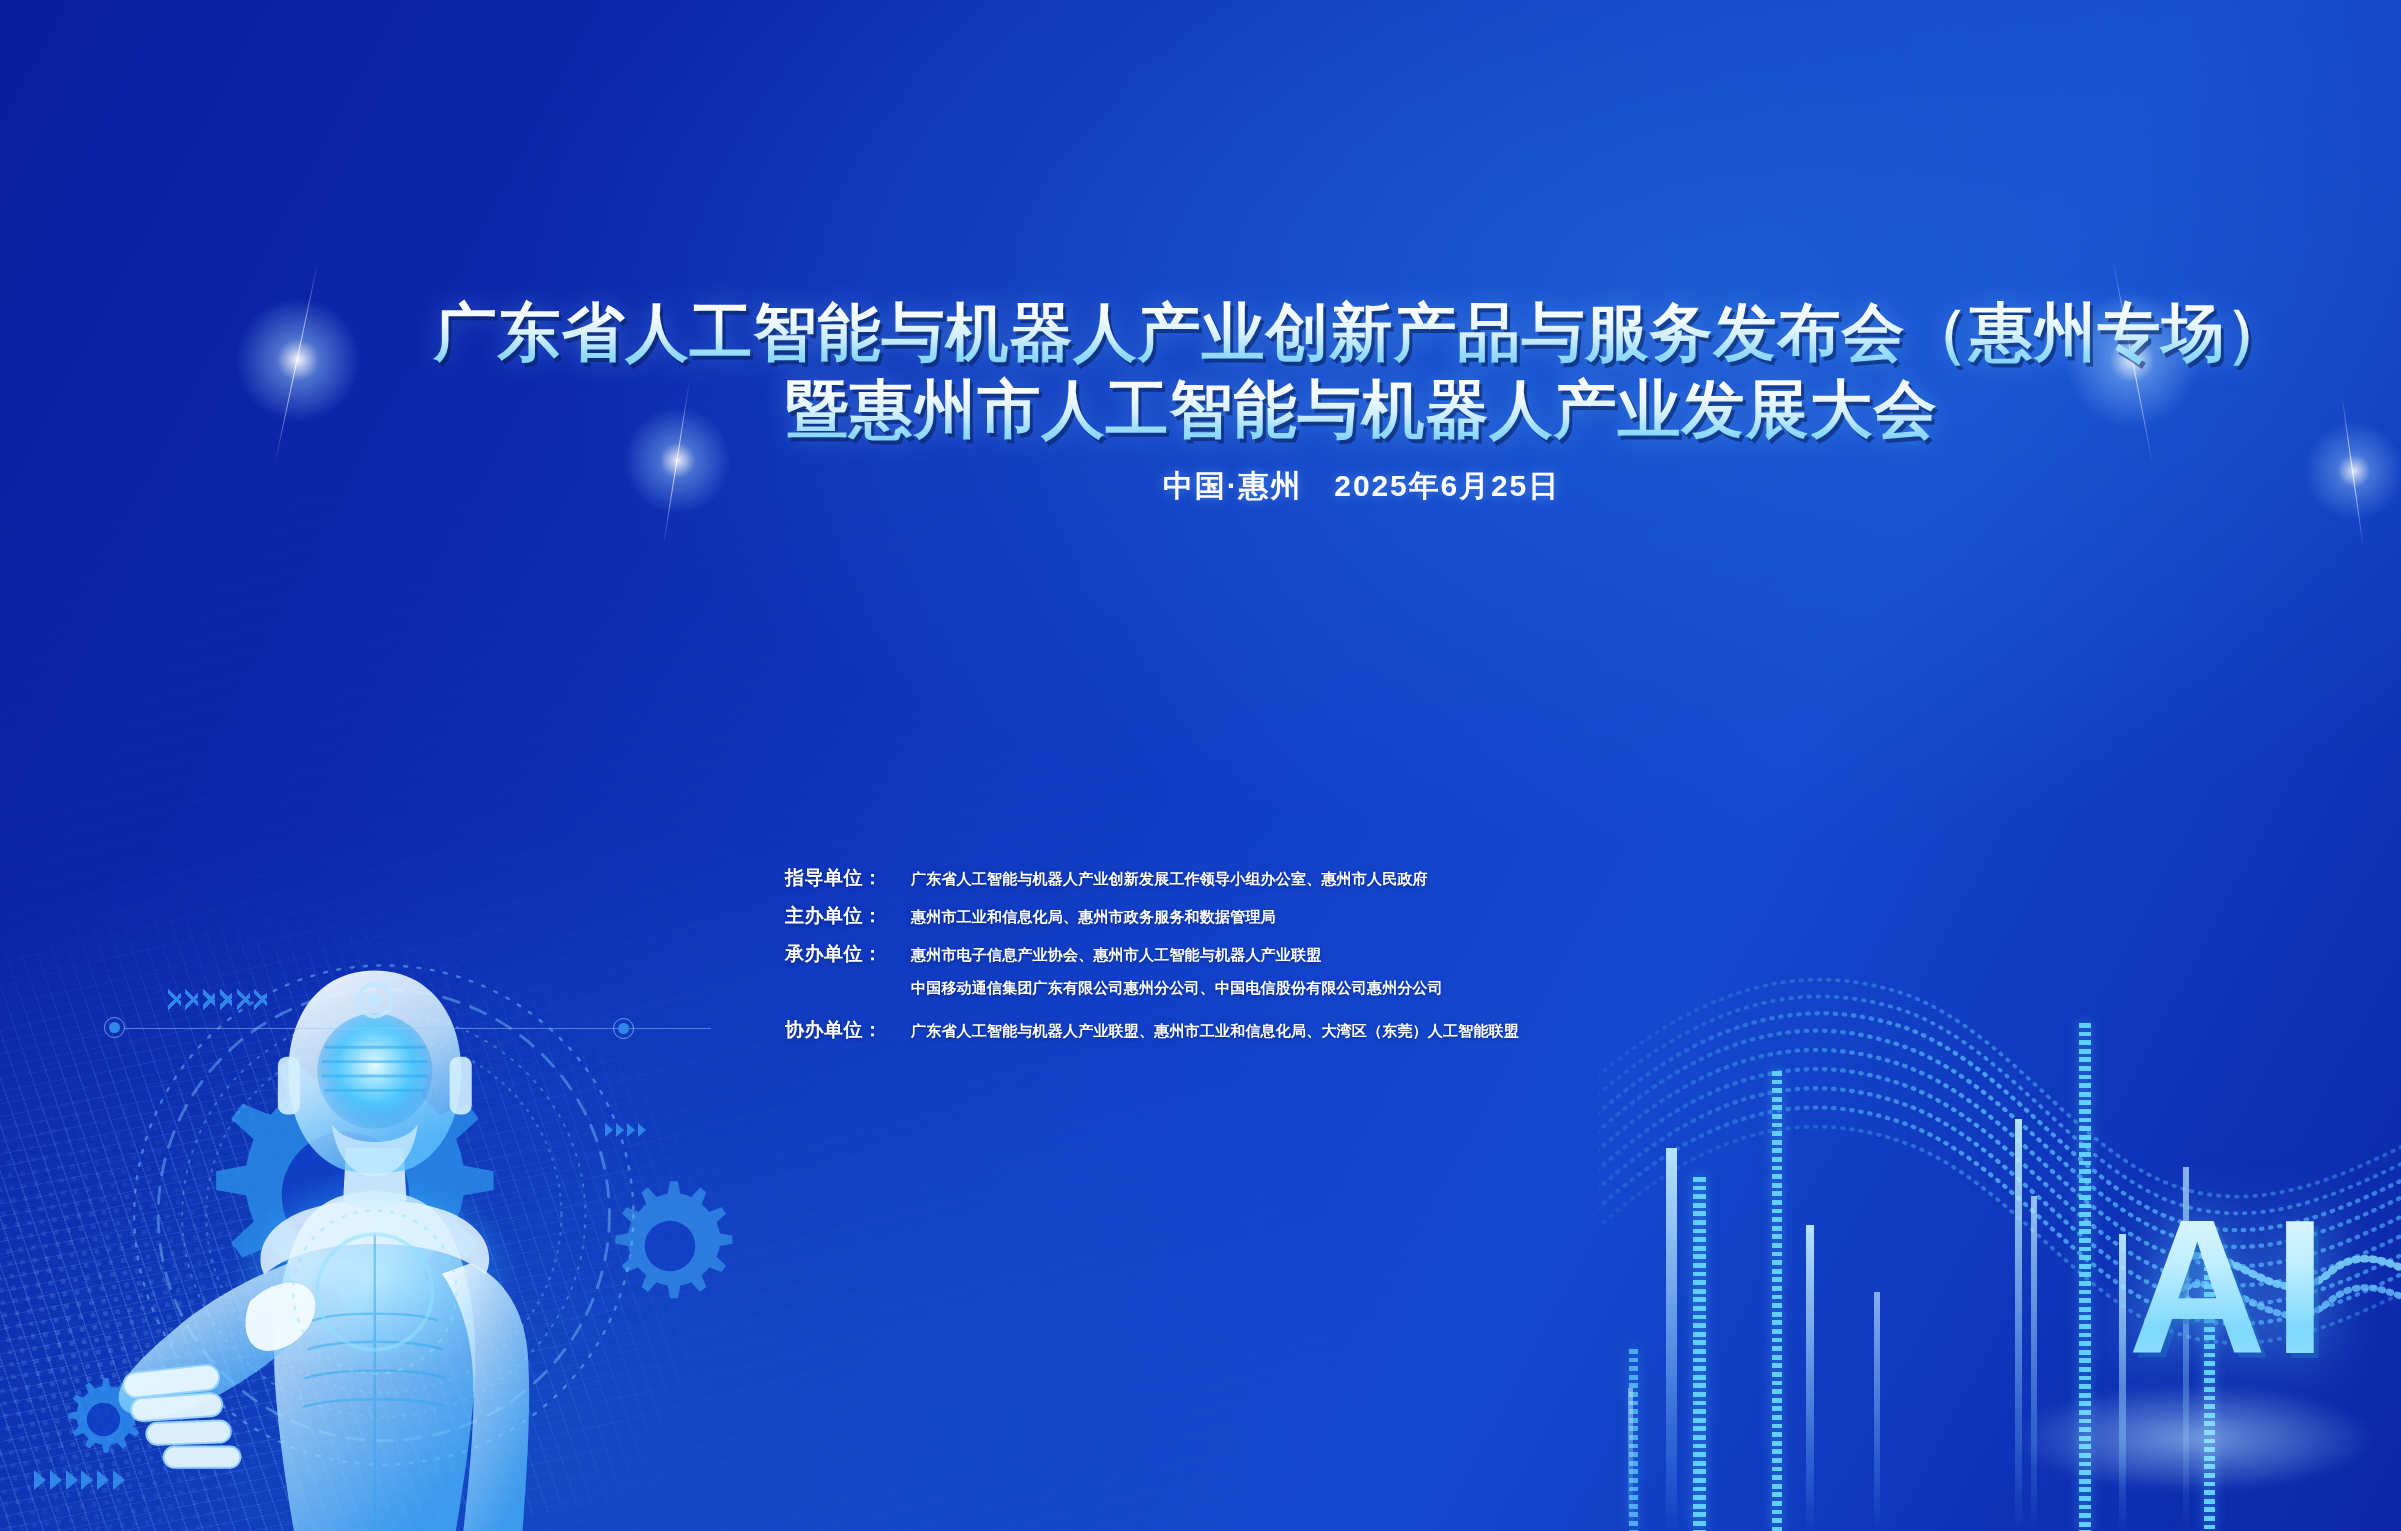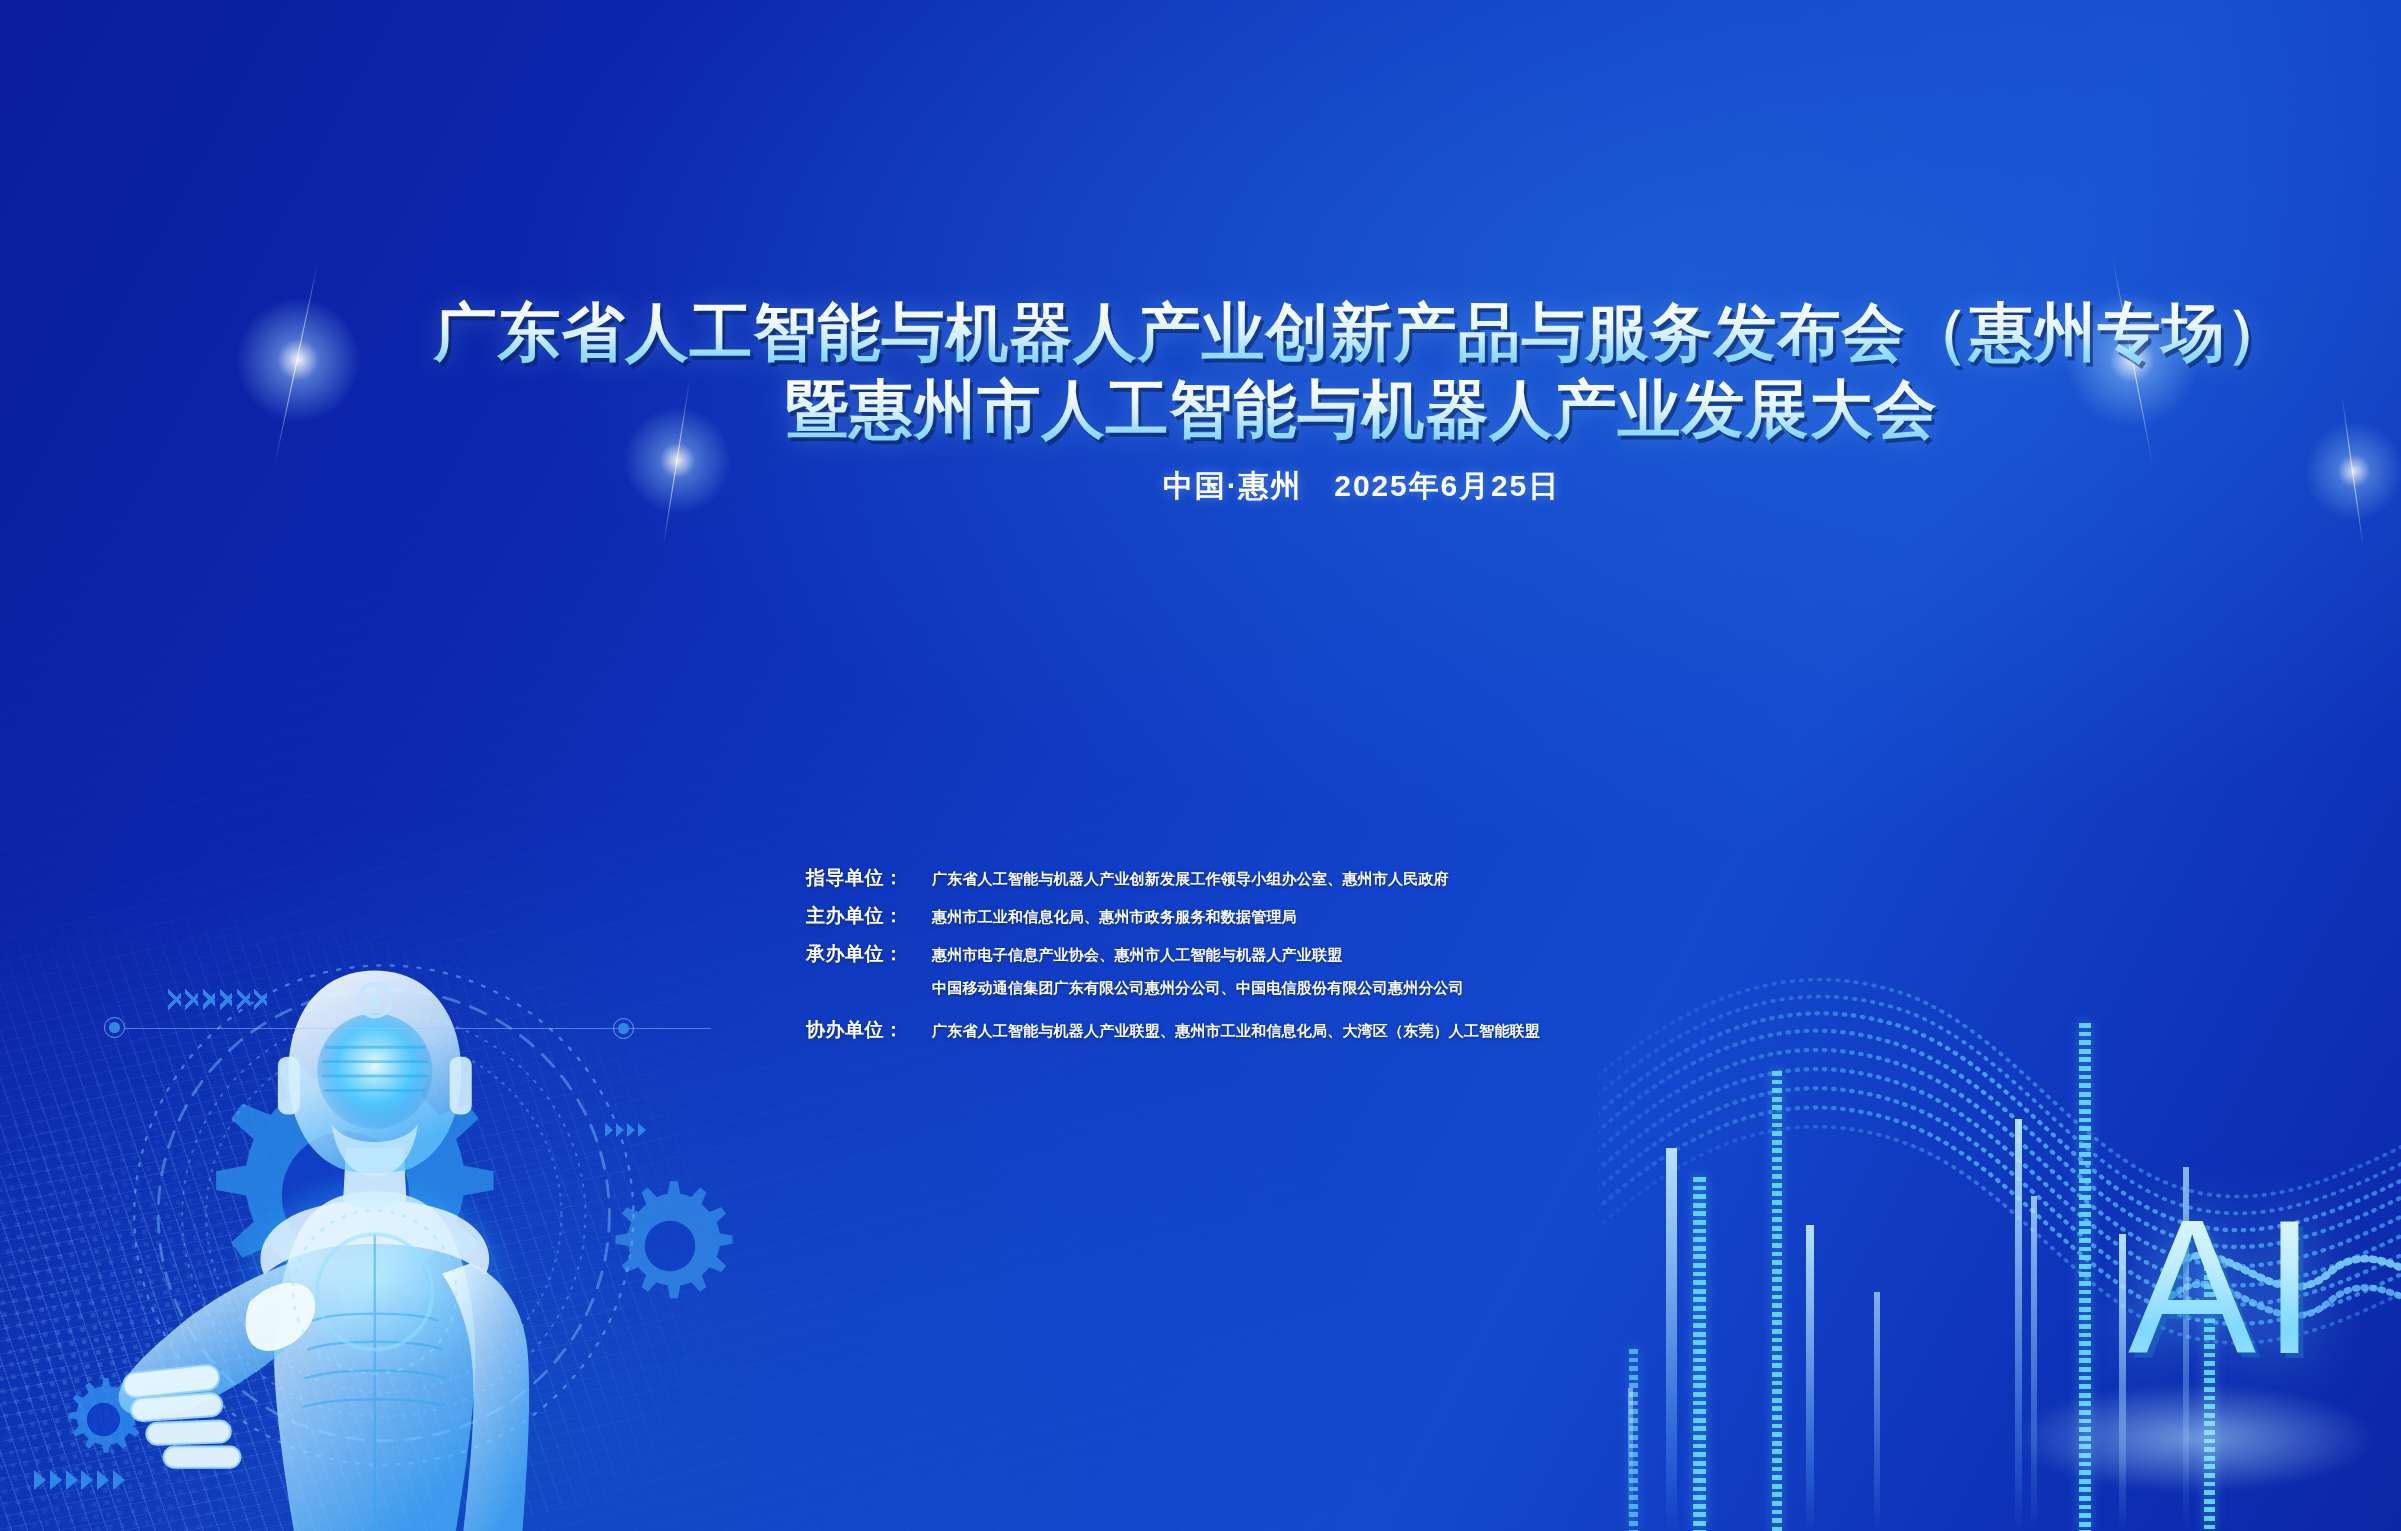--- a/index.html
+++ b/index.html
@@ -75,21 +75,21 @@
     filter:drop-shadow(3.4px 4.3px 0 rgba(6,30,85,.55)) drop-shadow(0 0 12.5px rgba(120,200,255,.30));
   }
   .title-line.l1{font-size:63px;}
   .title-line.l2{font-size:63px;margin-top:8.6px;}
   .subtitle{
     margin-top:23px;font-size:30px;font-weight:700;color:#ffffff;letter-spacing:1.9px;
     text-shadow:0 0 10.6px rgba(140,200,255,.45);
   }
 
   
-  .orgs{position:absolute;left:806px;top:865px;}
+  .orgs{position:absolute;left:785px;top:865px;}
   .org-row{display:flex;align-items:baseline;height:38px;}
   .org-label{
     width:126px;flex:0 0 126px;font-size:19px;font-weight:700;color:#ffffff;letter-spacing:0.5px;
     text-shadow:0 1px 3.4px rgba(4,20,70,.5);
   }
   .org-value{
     font-size:15px;font-weight:700;color:#ffffff;letter-spacing:0.2px;white-space:nowrap;
     text-shadow:0 1px 3.4px rgba(4,20,70,.5);
   }
   .org-row.cont .org-label{visibility:hidden;}
@@ -114,21 +114,21 @@
   .wave{position:absolute;left:0;top:0;width:1124px;height:528px;opacity:.95;}
   .eq-bar{position:absolute;bottom:0;width:12.5px;
     background:repeating-linear-gradient(180deg,#5fd0ff 0 4.8px, rgba(0,0,0,0) 4.8px 8.6px);
     filter:drop-shadow(0 0 5.8px rgba(90,200,255,.55));}
   .solid-bar{position:absolute;bottom:0;width:7.7px;
     background:linear-gradient(180deg,rgba(190,235,255,.95) 0%, rgba(120,200,255,.35) 70%, rgba(120,200,255,0) 100%);}
 
   
   .ai-logo{
     position:absolute;left:2128px;top:1191px;
-    font-size:192px;font-weight:400;letter-spacing:6.7px;line-height:1;
+    font-size:192px;font-weight:700;letter-spacing:6.7px;line-height:1;
     background:linear-gradient(180deg,#eafaff 0%,#bfeeff 38%,#7fd8ff 72%,#9fe4ff 100%);
     -webkit-background-clip:text;background-clip:text;color:transparent;-webkit-text-fill-color:transparent;
     filter:drop-shadow(5.8px 5.8px 0 rgba(30,120,200,.45)) drop-shadow(0 0 29px rgba(110,210,255,.55));
   }
   .ai-glow{position:absolute;left:2012px;top:1383px;width:365px;height:110px;
     background:radial-gradient(ellipse at center, rgba(190,235,255,.55) 0%, rgba(120,200,255,0) 70%);
     filter:blur(3.8px);}
 </style>
 </head>
 <body>

